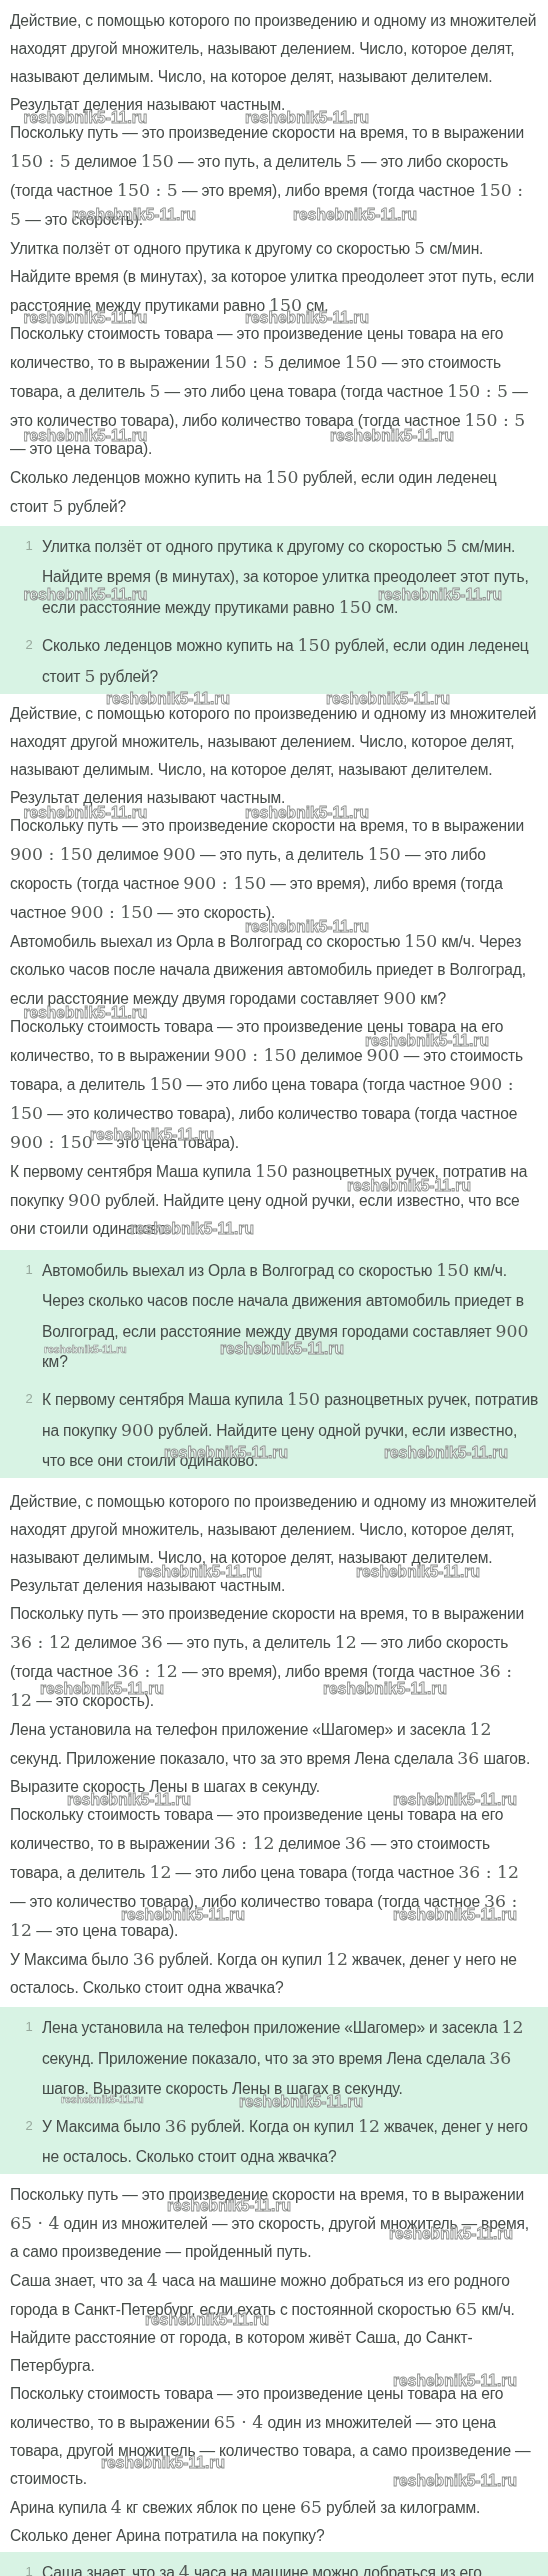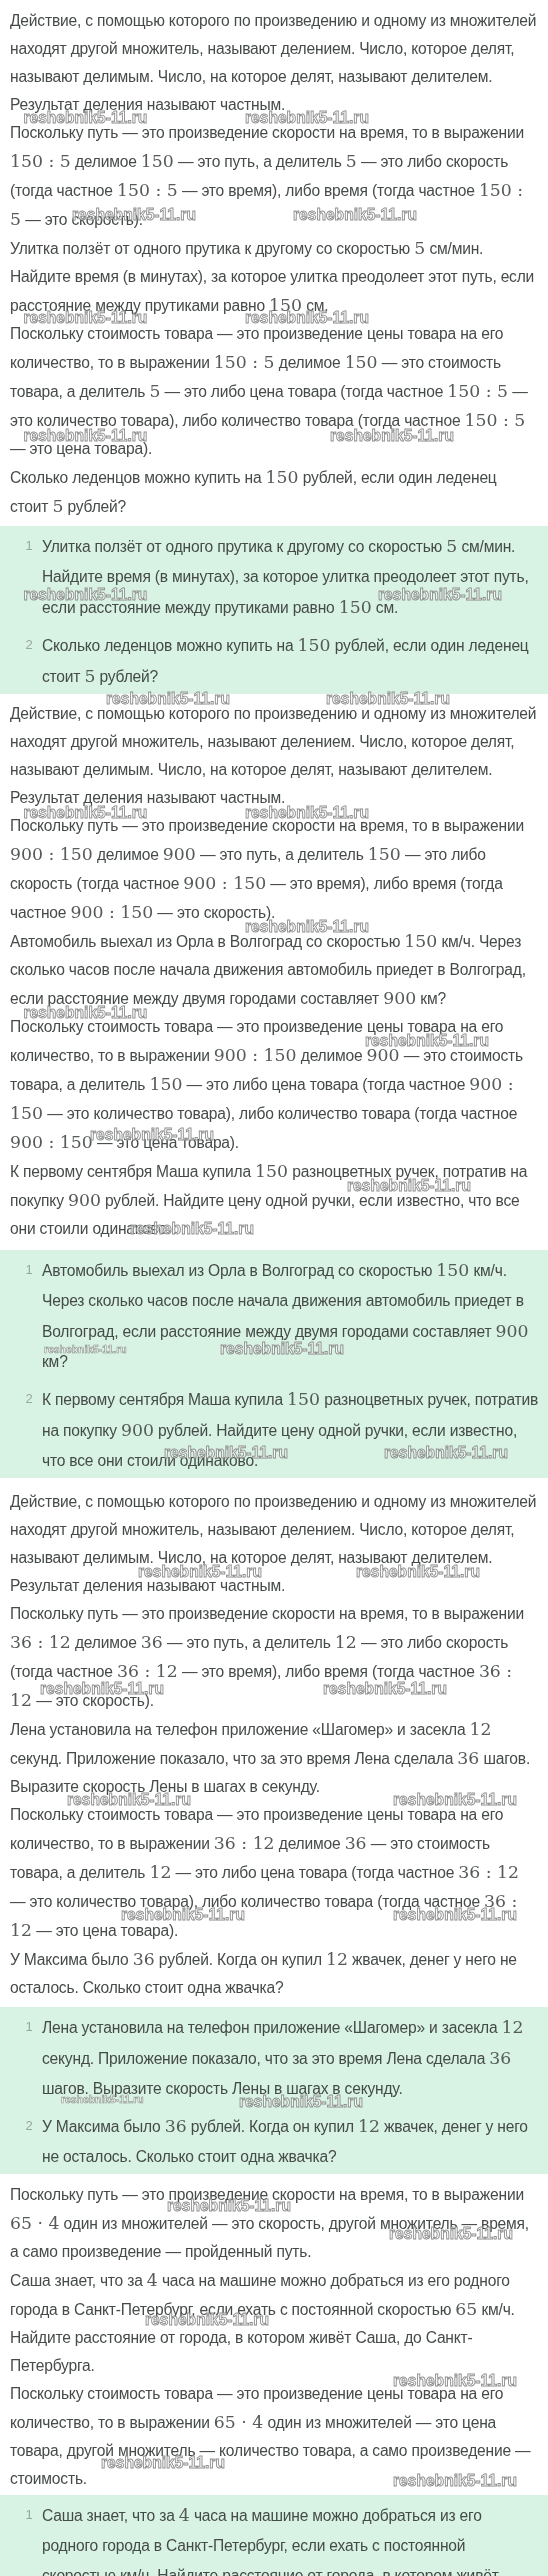--- a/index.html
+++ b/index.html
@@ -148,20 +148,21 @@
         <div class="qnum" style="color: rgb(151, 168, 156);">2</div>
         <div class="qtext">У Максима было <span class="num">36</span> рублей. Когда он купил <span class="num">12</span> жвачек, денег у него не осталось. Сколько стоит одна жвачка?</div>
       </div>
       <span class="wm small" style="left: 61px; top: 88px;">reshebnik5-11.ru</span>
       <span class="wm" style="left: 239px; top: 87px;">reshebnik5-11.ru</span>
     </div>
     <div class="section m8">
       <p class="para">Поскольку путь — это произведение скорости на время, то в выражении <span class="num">65 · 4</span> один из множителей — это скорость, другой множитель — время, а само произведение — пройденный путь.</p>
       <p class="para">Саша знает, что за <span class="num">4</span> часа на машине можно добраться из его родного города в Санкт-Петербург, если ехать с постоянной скоростью <span class="num">65</span> км/ч. Найдите расстояние от города, в котором живёт Саша, до Санкт-Петербурга.</p>
       <p class="para">Поскольку стоимость товара — это произведение цены товара на его количество, то в выражении <span class="num">65 · 4</span> один из множителей — это цена товара, другой множитель — количество товара, а само произведение — стоимость.</p>
+      <p class="para">Арина купила <span class="num">4</span> кг свежих яблок по цене <span class="num">65</span> рублей за килограмм. Сколько денег Арина потратила на покупку?</p>
       <span class="wm" style="left: 167px; top: 17.3px;">reshebnik5-11.ru</span>
       <span class="wm" style="left: 389px; top: 45px;">reshebnik5-11.ru</span>
       <span class="wm" style="left: 145px; top: 131px;">reshebnik5-11.ru</span>
       <span class="wm" style="left: 393px; top: 192px;">reshebnik5-11.ru</span>
       <span class="wm" style="left: 101px; top: 274px;">reshebnik5-11.ru</span>
       <span class="wm" style="left: 393px; top: 292px;">reshebnik5-11.ru</span>
     </div>
     <div class="gblock m3" style="background: rgb(216, 243, 228);">
       <div class="q">
         <div class="qnum" style="color: rgb(151, 168, 156);">1</div>

